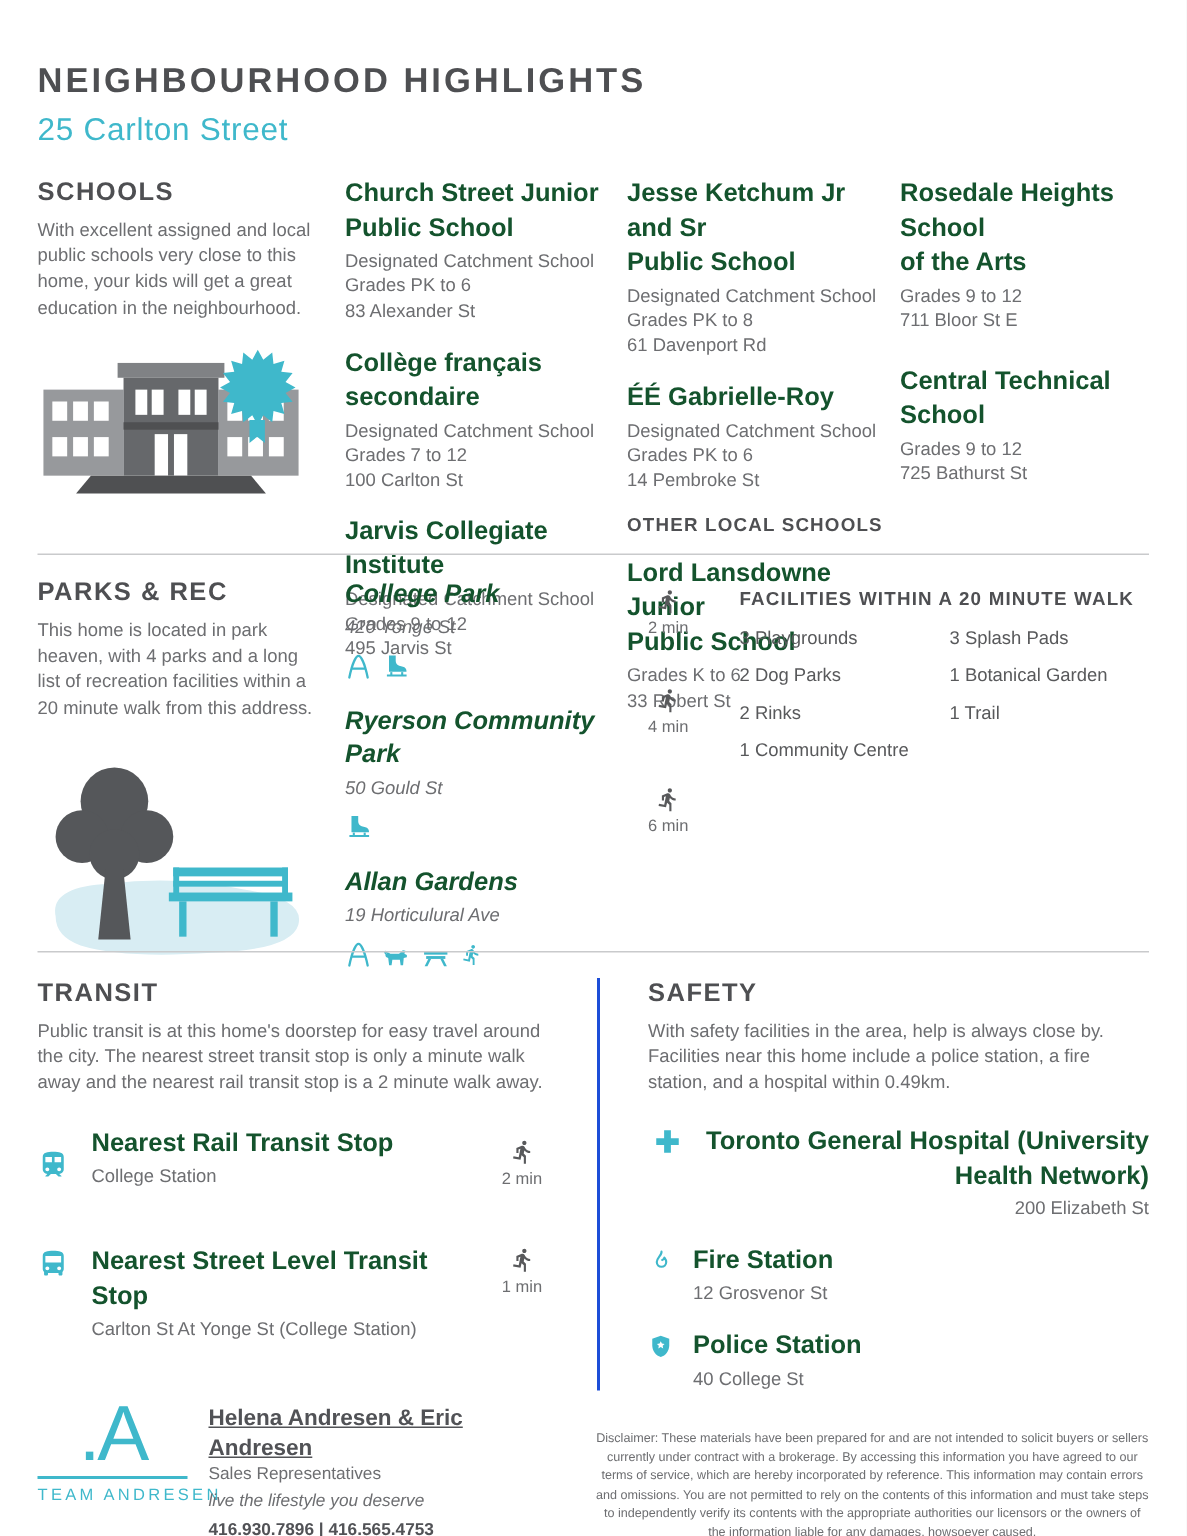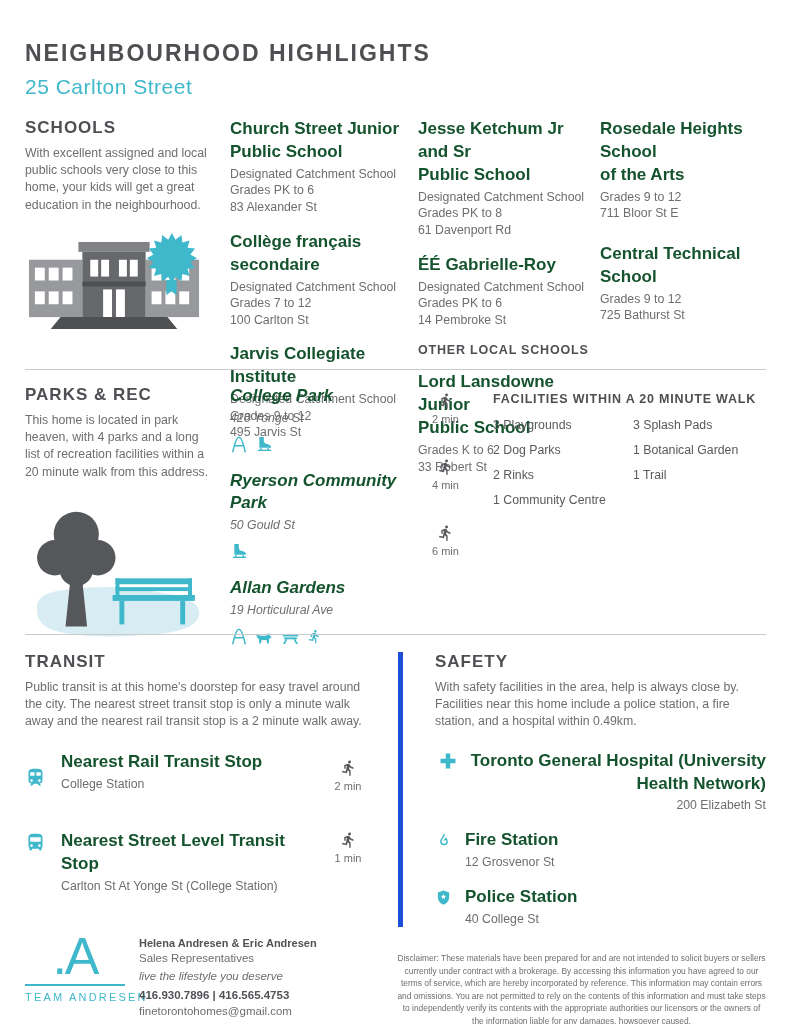--- a/index.html
+++ b/index.html
@@ -47,39 +47,39 @@
   .facilities-heading { font-size:12.5px; font-weight:bold; letter-spacing:0.8px; color:#4e4f52; margin-top:7px; }
   .facilities-cols { display:flex; margin-top:12px; }
   .fac-col1 { width:140px; }
   .fac-col2 { flex:1; }
   .fac-line { font-size:12.3px; color:#58595b; margin-bottom:11px; }
   .park-illustration { margin-top:14px; }
 
   
   .ts-row { position:absolute; top:652px; left:25px; width:741px; display:flex; }
   .transit-col { width:373px; padding-right:24px; }
-  .safety-col { flex:1; border-left:5px solid #1d4ed8; padding-left:32px; }
+  .safety-col { flex:1; border-left:2px solid #1d4ed8; padding-left:32px; }
   .stop-row { display:flex; align-items:flex-start; }
   .stop-row.first { margin-top:20px;align-items:flex-end; }
   .stop-row.second { margin-top:38px; }
   .stop-icon { width:36px; padding-top:2px; }
   .stop-text { flex:1; }
   .stop-walk { width:52px; display:flex; flex-direction:column; align-items:center; }
   .safety-item { display:flex; align-items:flex-start; margin-top:15px; }
   .safety-item.first { margin-top:19px;text-align:right; }
   .safety-icon { width:30px; padding-top:2px; }
 
   
   .footer { position:absolute; top:928px; left:25px; width:741px; display:flex; }
   .logo-block { width:100px; text-align:center; padding-top:4px; }
   .logo-mark { font-size:52px; color:#3fb8cb; line-height:0.95; letter-spacing:-2px; }
   .logo-name { border-top:2px solid #3fb8cb; margin-top:3px; padding-top:5px;
                font-size:11px; letter-spacing:2.2px; color:#3fb8cb; white-space:nowrap; }
   .contact-block { width:238px; margin-left:14px; padding-top:8px; font-size:11.5px; line-height:1.3; }
-  .contact-name { font-size:11px; font-weight:bold; color:#515256; }
+  .contact-name { font-size:15px; font-weight:bold; color:#515256;text-decoration:underline; }
   .contact-role { color:#6d6e71; margin-top:1px; }
   .contact-tagline { font-style:italic; color:#6d6e71; margin-top:3px; }
   .contact-phones { font-weight:bold; color:#515256; margin-top:4px; }
   .contact-email { color:#6d6e71; margin-top:1px; }
   .contact-website { color:#3fb8cb; margin-top:2px; font-weight:bold; cursor:pointer; }
   .disclaimer { flex:1; margin-left:20px; padding-top:24px; font-size:8.4px;
                 line-height:1.5; color:#6d6e71; text-align:center; }
 </style>
 </head>
 <body>

